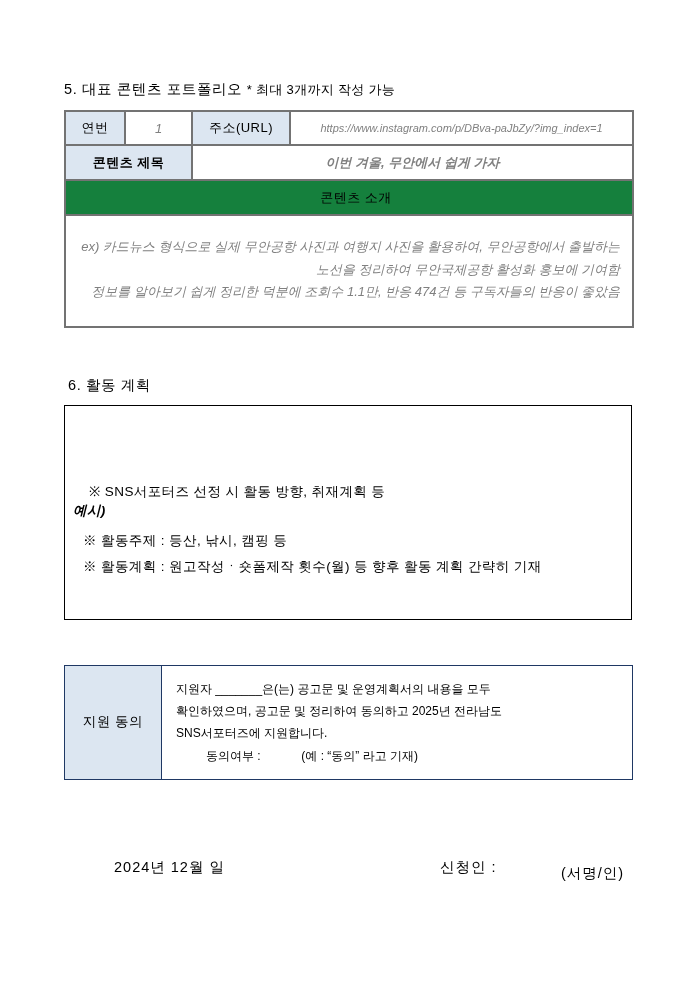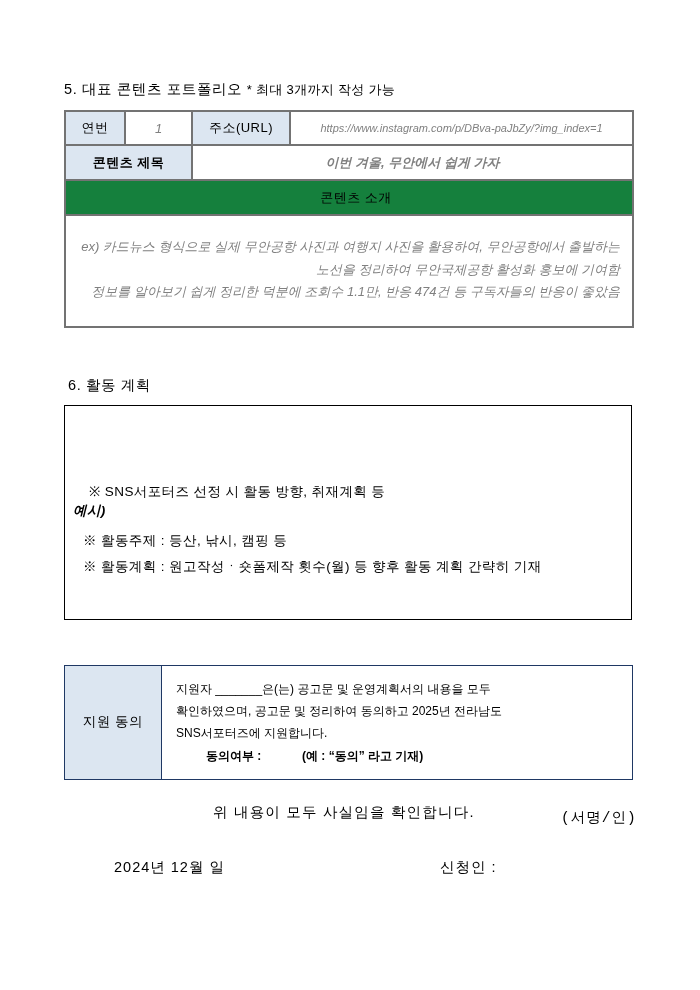--- a/index.html
+++ b/index.html
@@ -113,21 +113,21 @@
     font-size: 13.5px;
     letter-spacing: 0.5px;
   }
   .consent .c-body {
     text-align: left;
     padding: 12px 10px 12px 14px !important;
     font-size: 12px;
     line-height: 1.85;
   }
   .consent .c-body .agree-row {
-    font-weight: bold;
+    font-weight: normal;
     padding-left: 30px;
   }
   .consent .c-body .agree-row .gap {
     display: inline-block;
     width: 34px;
   }
 
   
   .footer-line {
     position: absolute;
@@ -205,21 +205,20 @@
           <div class="agree-row">
             <span>동의여부 :</span>
             <span class="gap"></span>
             <span>(예 : “동의” 라고 기재)</span>
           </div>
         </td>
       </tr>
     </tbody>
   </table>
 
-  <div class="footer-line" style="left:213px; top:803px;">위 내용이 모두 사실임을 확인합니다.</div>
 
   <div class="sign-row" style="left:86px; top:858px;">2024년   12월      일</div>
 
   <div class="sign-row" style="left:412px; top:858px;">신청인 :</div>
 
-  <div class="sign-row" style="left:533px; top:808px;font-family:Liberation Mono, monospace;">(서명/인)</div>
+  <div class="sign-row" style="left:533px; top:864px;">(서명/인)</div>
 
 </div>
 
 </body></html>

